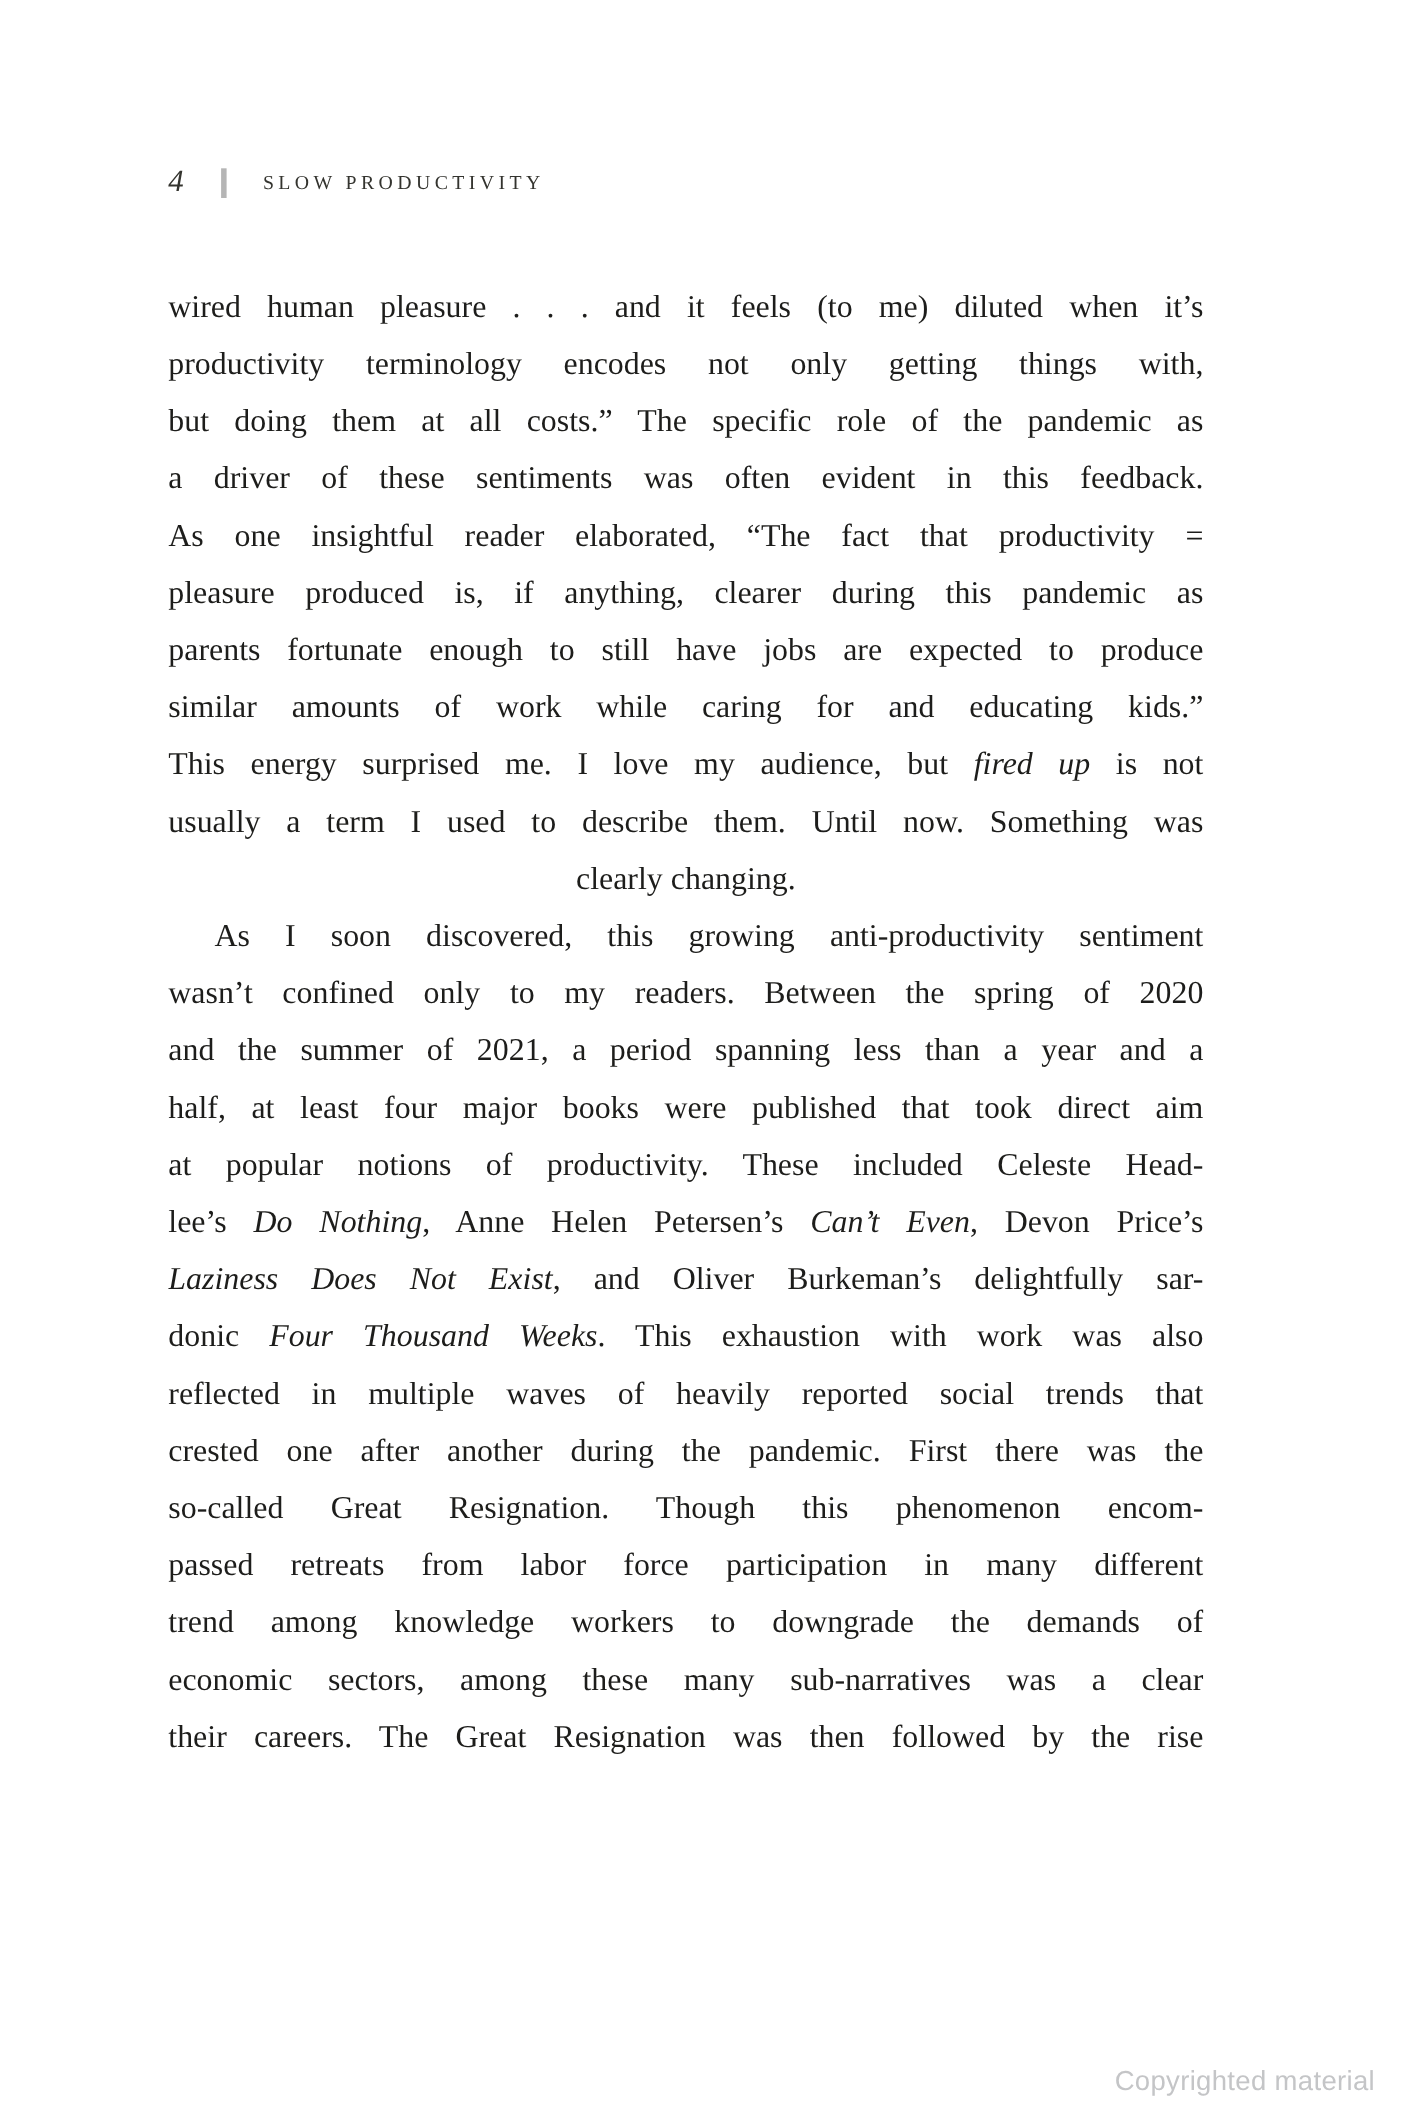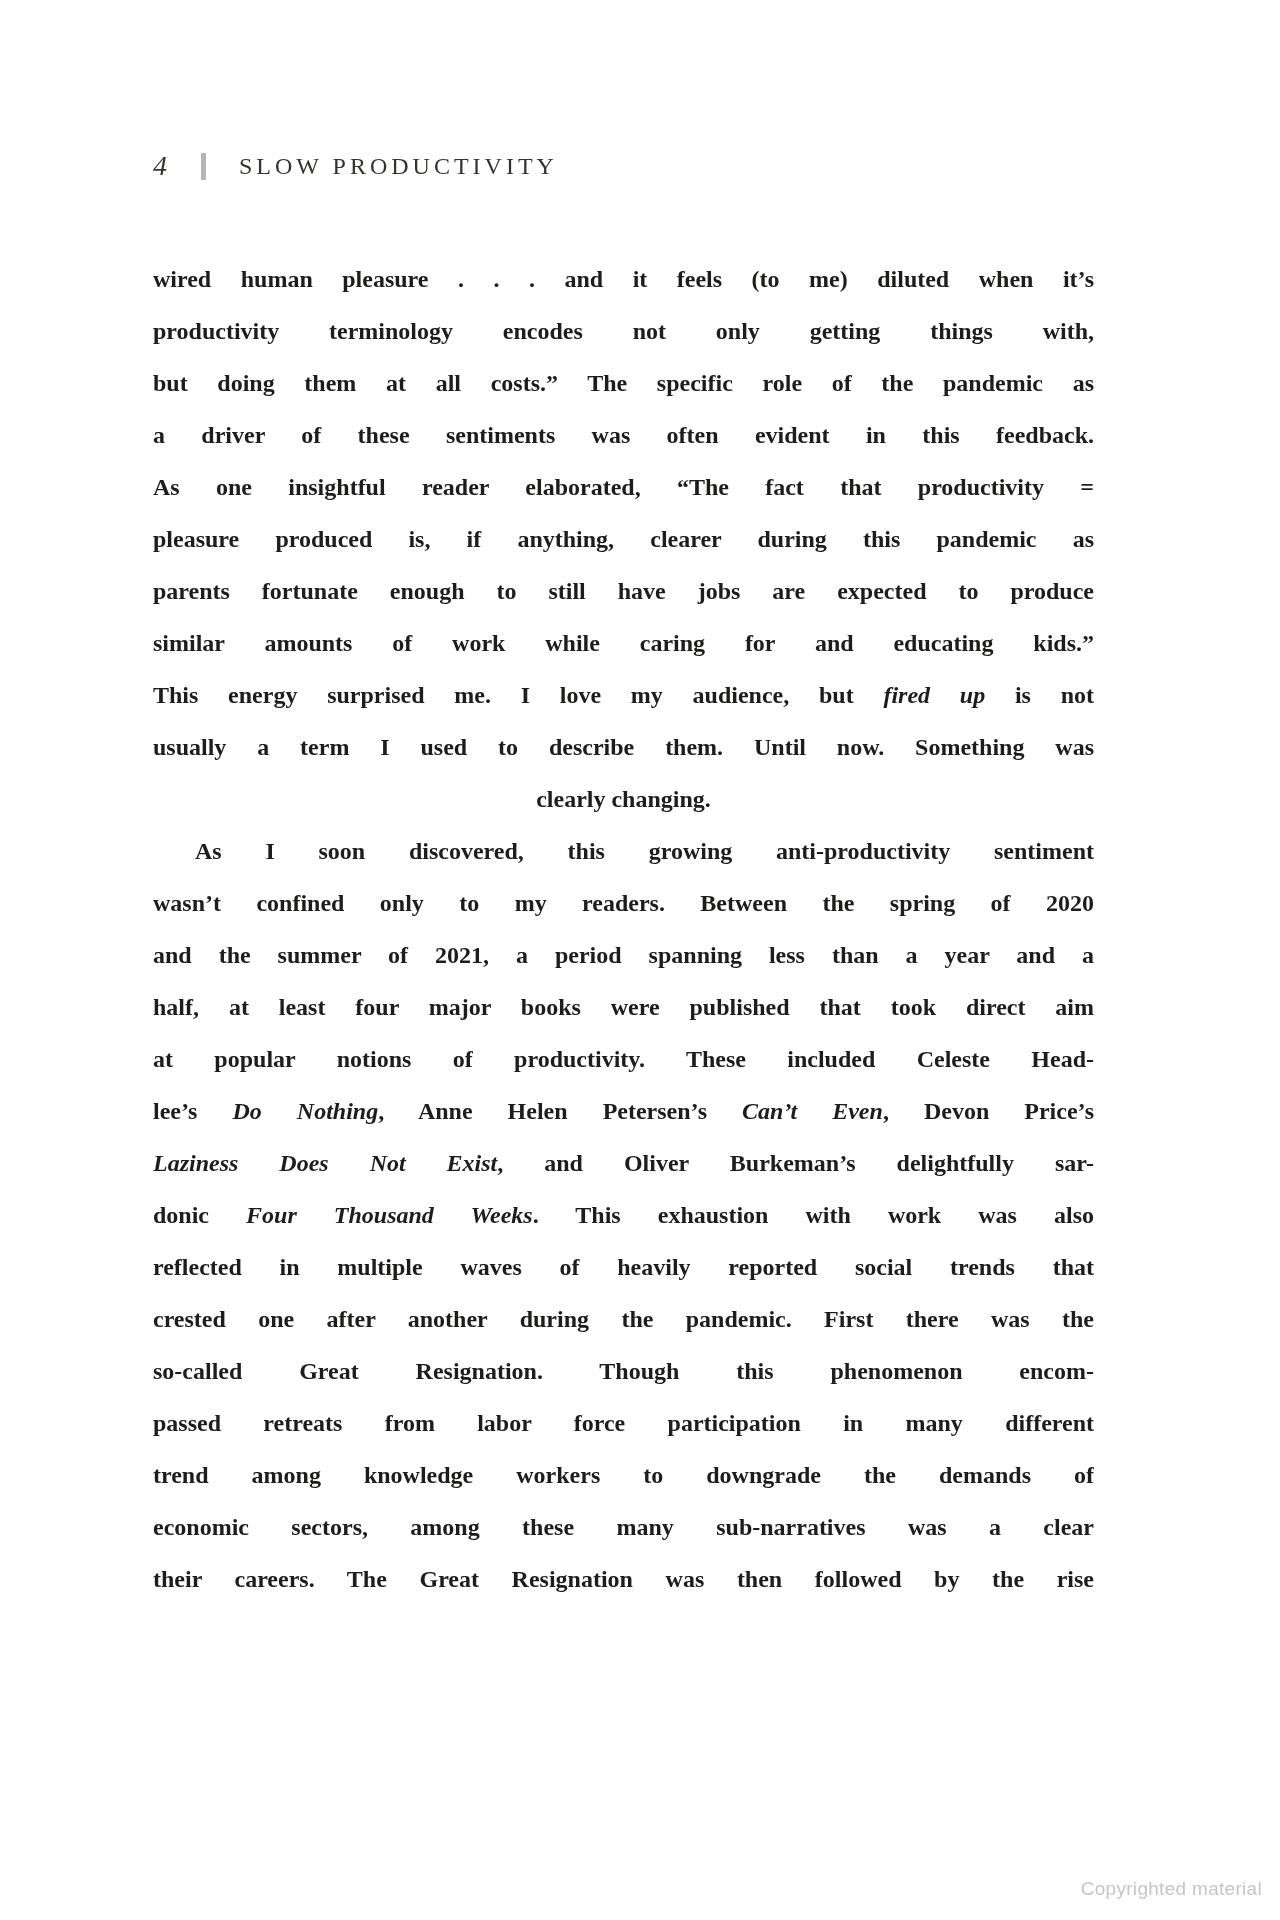--- a/index.html
+++ b/index.html
@@ -31,57 +31,56 @@
     width: 48px;
   }
   .rule {
     display: inline-block;
     width: 5px;
     height: 27px;
     background: var(--separator, #b5b5b5);
     margin-right: 33px;
   }
   .booktitle {
-    font-size: 24px;
+    font-size: 18px;
     letter-spacing: 4px;
     color: var(--header_text, #33332f);
     white-space: nowrap;
   }
   
   .textblock {
     position: absolute;
     top: 253px;
     left: 153px;
     width: 941px;
     color: var(--text, #1d1d1b);
-    font-size: 24px;
-    font-weight: bold;
+    font-size: 29px;
   }
   .para { margin: 0; }
   .line {
     height: 52px;
     line-height: 52px;
     overflow: hidden;
     text-align: center;
   }
   .line.just {
     text-align: justify;
     text-align-last: justify;
   }
   .line.indent {
     padding-left: 42px;
   }
   .line i { font-style: italic; }
   
   .watermark {
     position: absolute;
-    right: 18px;
+    right: 30px;
     top: 1878px;
     font-family: "Liberation Sans", sans-serif;
-    font-size: 19px;
+    font-size: 25px;
     color: var(--watermark, #c4c5c7);
     letter-spacing: 0.3px;
   }
 </style>
 </head>
 <body>
 
 <div class="page">
 
   <header class="running-head">

